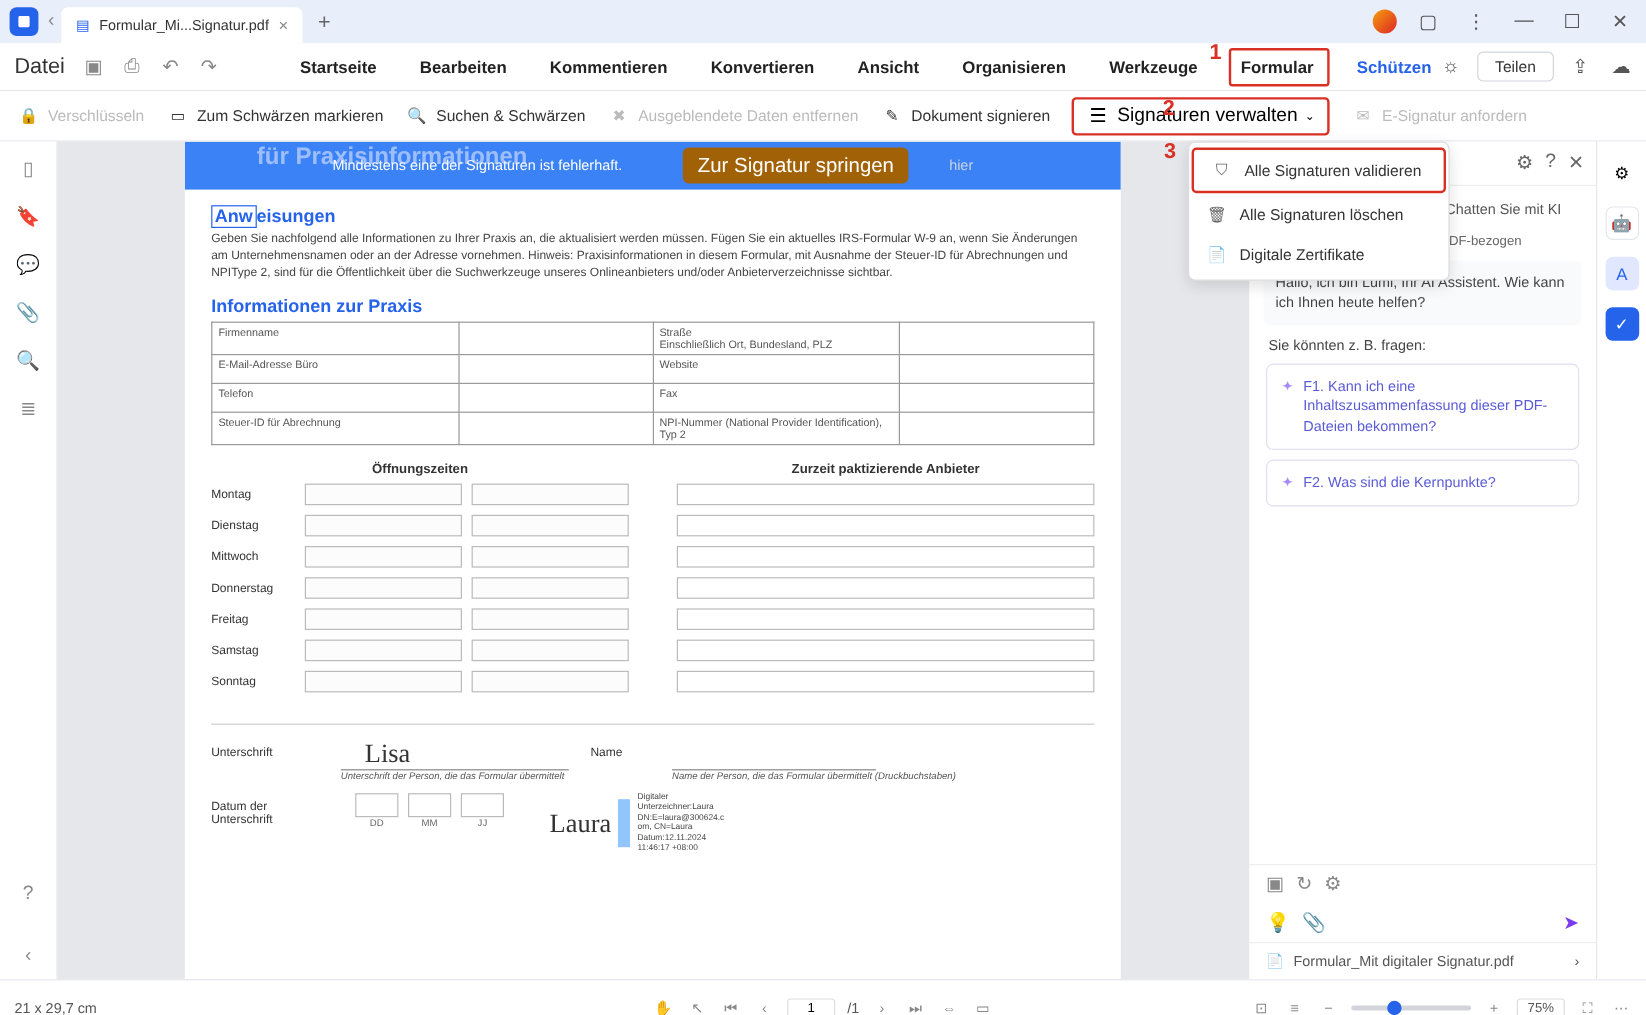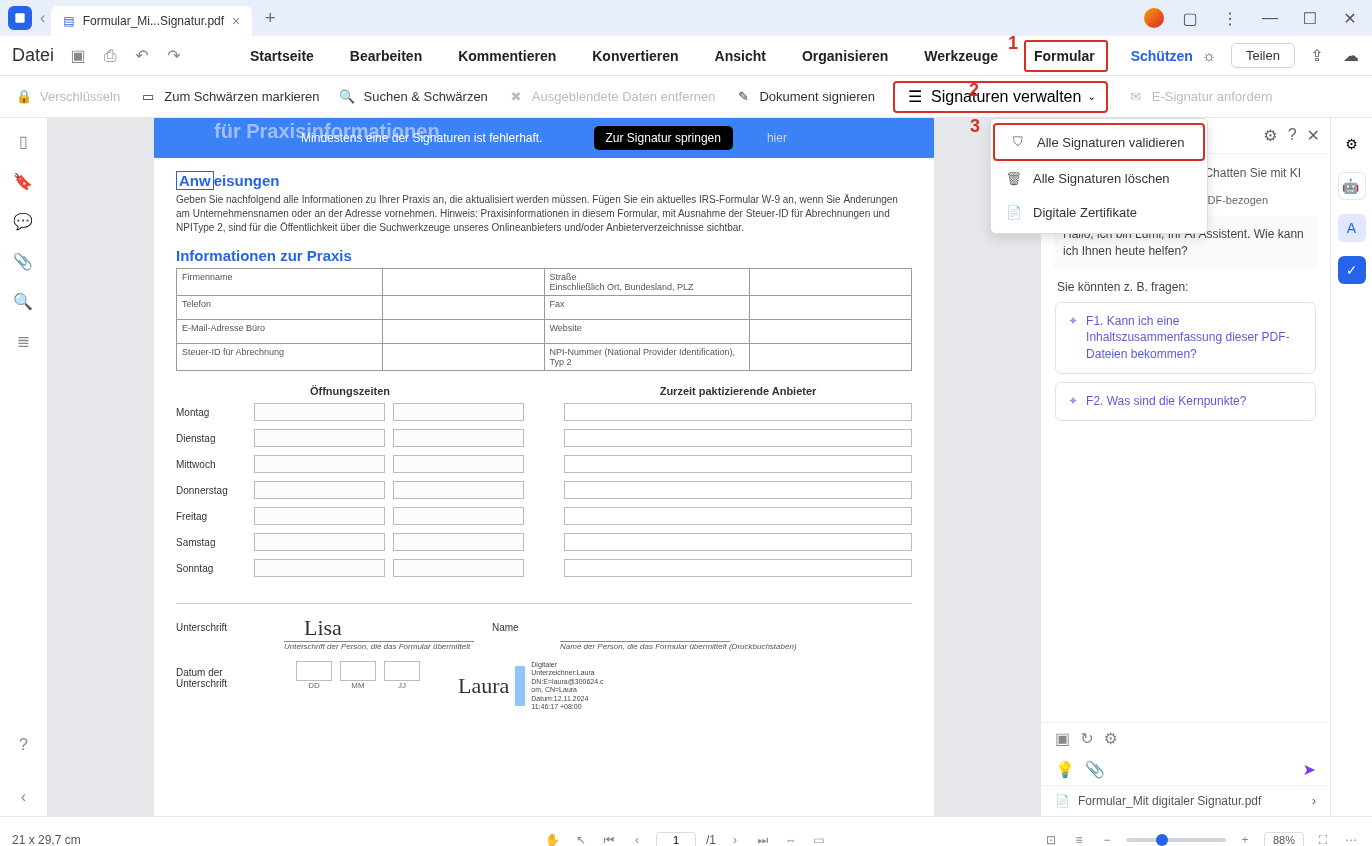--- a/index.html
+++ b/index.html
@@ -43,21 +43,21 @@
 .left-rail { width: 48px; background: #fff; border-right: 1px solid #e5e7eb; display: flex; flex-direction: column; align-items: center; padding-top: 12px; gap: 18px; }
 .rail-icon { width: 22px; height: 22px; color: #888; display: flex; align-items: center; justify-content: center; }
 .left-rail .help { margin-top: auto; margin-bottom: 12px; }
 
 .doc-area { flex: 1; background: #e5e7eb; overflow: hidden; position: relative; display: flex; justify-content: center; }
 .page { width: 780px; background: #fff; margin-top: 0; position: relative; height: 100%; overflow: hidden; }
 
 
 .banner { background: #3b82f6; color: #fff; padding: 8px 16px; display: flex; align-items: center; justify-content: center; gap: 14px; font-size: 12px; height: 40px; }
 .banner-title { font-size: 20px; font-weight: bold; color: #e0e7ff; position: absolute; top: 2px; left: 60px; opacity: 0.6; }
-.banner-btn { background: #000000; color: #fff; padding: 5px 12px; border-radius: 5px; font-size: 12px; border: none; margin-left: 37px; }
+.banner-btn { background: #a16207; color: #fff; padding: 5px 12px; border-radius: 5px; font-size: 17px; border: none; margin-left: 37px; }
 .banner-hier { color: #cbd5e1; font-size: 12px; margin-left: 20px; }
 
 .page-content { padding: 14px 22px; font-size: 11px; color: #333; }
 .sec-head { color: #2563eb; font-size: 15px; font-weight: 600; margin-bottom: 4px; }
 .sec-head .hl { border: 1px solid #2563eb; padding: 0 2px; }
 .para { font-size: 10px; line-height: 1.4; color: #444; margin-bottom: 12px; }
 
 .ptbl { width: 100%; border-collapse: collapse; font-size: 9px; border-radius: 18px; }
 .ptbl td { border: 1px solid #999; padding: 3px 5px; vertical-align: top; height: 24px; }
 .ptbl .lbl { color: #555; width: 28%; }
@@ -266,29 +266,29 @@
         <table class="ptbl">
           <tbody>
               <tr>
                 <td class="lbl">Firmenname</td>
                 <td></td>
                 <td class="lbl" style="white-space:pre-line">Straße
 Einschließlich Ort, Bundesland, PLZ</td>
                 <td></td>
               </tr>
           <tr>
-                <td class="lbl">Telefon</td>
-                <td></td>
-                <td class="lbl">Fax</td>
+                <td class="lbl">E-Mail-Adresse Büro</td>
+                <td></td>
+                <td class="lbl">Website</td>
                 <td></td>
               </tr>
           <tr>
-                <td class="lbl">E-Mail-Adresse Büro</td>
-                <td></td>
-                <td class="lbl">Website</td>
+                <td class="lbl">Telefon</td>
+                <td></td>
+                <td class="lbl">Fax</td>
                 <td></td>
               </tr>
           <tr>
                 <td class="lbl">Steuer-ID für Abrechnung</td>
                 <td></td>
                 <td class="lbl">NPI-Nummer (National Provider Identification), Typ 2</td>
                 <td></td>
               </tr>
         </tbody>
           </table>
@@ -456,17 +456,17 @@
     <span class="sb-ico">▭</span>
   </div>
   <div class="sb-right">
     <span class="sb-ico">⊡</span>
     <span class="sb-ico">≡</span>
     <span class="sb-ico">−</span>
     <div class="zoom-slider">
         <div class="zoom-thumb"></div>
       </div>
     <span class="sb-ico">+</span>
-    <span class="zoom-pct">88%</span>
+    <span class="zoom-pct">75%</span>
     <span class="sb-ico">⛶</span>
     <span class="sb-ico">⋯</span>
   </div>
 </div>
 
 </body></html>

